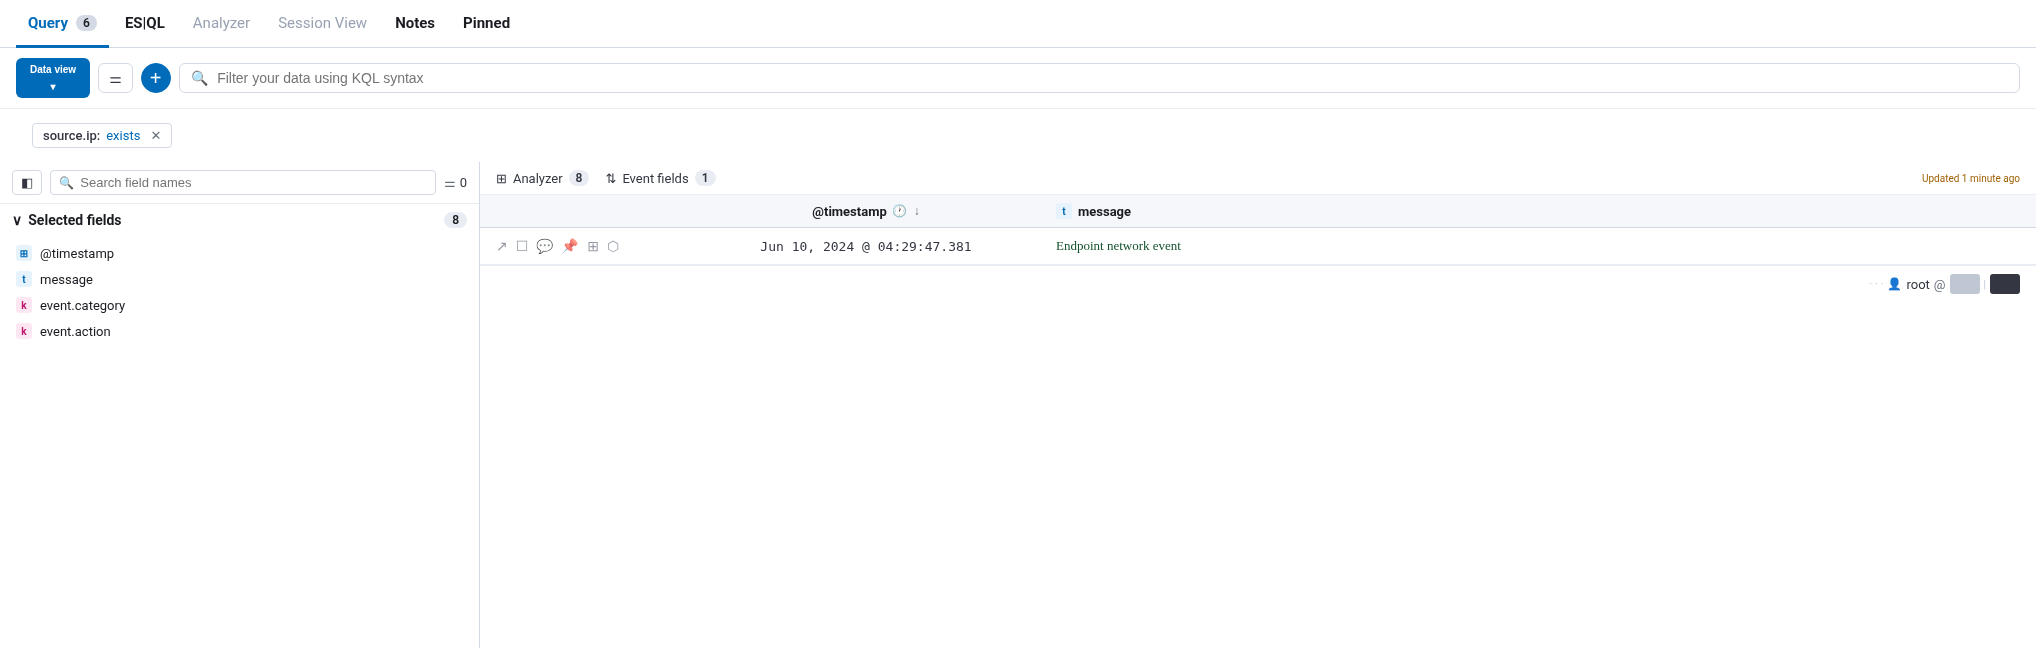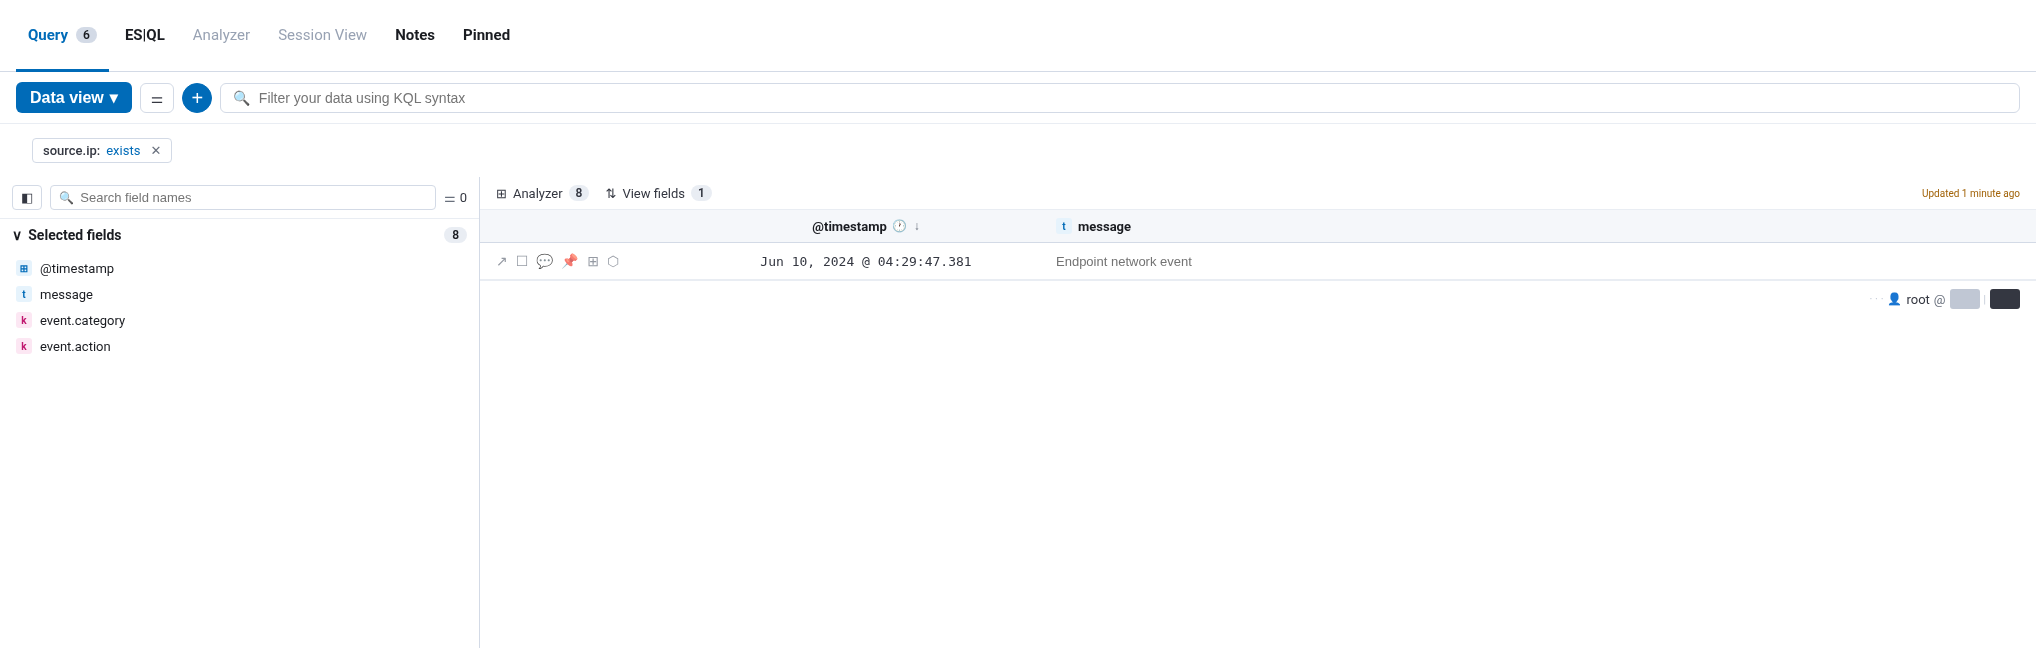--- a/index.html
+++ b/index.html
@@ -12,21 +12,21 @@
       min-height: 648px;
       overflow: hidden;
     }
 
     
     .top-tabs {
       display: flex;
       align-items: center;
       border-bottom: 1px solid #d3dae6;
       padding: 0 16px;
-      height: 72px;
+      height: 48px;
       gap: 4px;
     }
     .tab {
       display: flex;
       align-items: center;
       gap: 8px;
       padding: 0 12px;
       height: 100%;
       font-size: 15px;
       font-weight: 400;
@@ -64,26 +64,27 @@
       padding: 10px 16px;
       gap: 8px;
       border-bottom: 1px solid #e9edf3;
     }
     .data-view-btn {
       background: #006bb8;
       color: #fff;
       border: none;
       border-radius: 6px;
       padding: 6px 14px;
-      font-size: 16px;
+      font-size: 10px;
       font-weight: 600;
       cursor: pointer;
       display: flex;
       align-items: center;
       gap: 6px;
+      flex-direction: column;
     }
     .icon-btn {
       background: #fff;
       border: 1px solid #d3dae6;
       border-radius: 6px;
       padding: 6px 10px;
       cursor: pointer;
       display: flex;
       align-items: center;
       justify-content: center;
@@ -377,22 +378,22 @@
     .row-timestamp {
       flex: 0 0 380px;
       font-family: monospace;
       font-size: 13px;
       color: #343741;
       text-align: center;
     }
     .row-message {
       flex: 1;
       font-size: 13px;
-      color: #737373;
-      font-family: Liberation Sans, sans-serif;
+      color: #14532d;
+      font-family: Liberation Serif, serif;
     }
 
     
     .user-partial {
       display: flex;
       align-items: center;
       gap: 4px;
       font-size: 13px;
       color: #343741;
     }
@@ -508,21 +509,21 @@
   <div class="right-panel">
 
     <div class="right-toolbar">
       <div class="toolbar-item">
         <span>⊞</span>
         <span>Analyzer</span>
         <span class="count">8</span>
       </div>
       <div class="toolbar-item">
         <span>⇅</span>
-        <span>View fields</span>
+        <span>Event fields</span>
         <span class="count">1</span>
       </div>
       <span class="updated-text">Updated 1 minute ago</span>
     </div>
 
     <div class="data-table">
 
       <div class="table-header">
         <div class="th-spacer"></div>
         <div class="th-timestamp">

